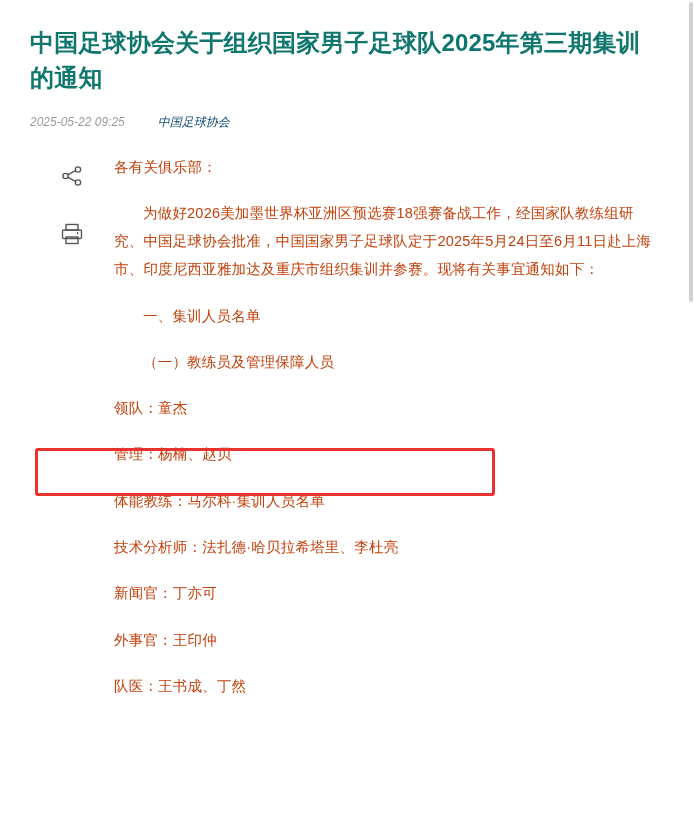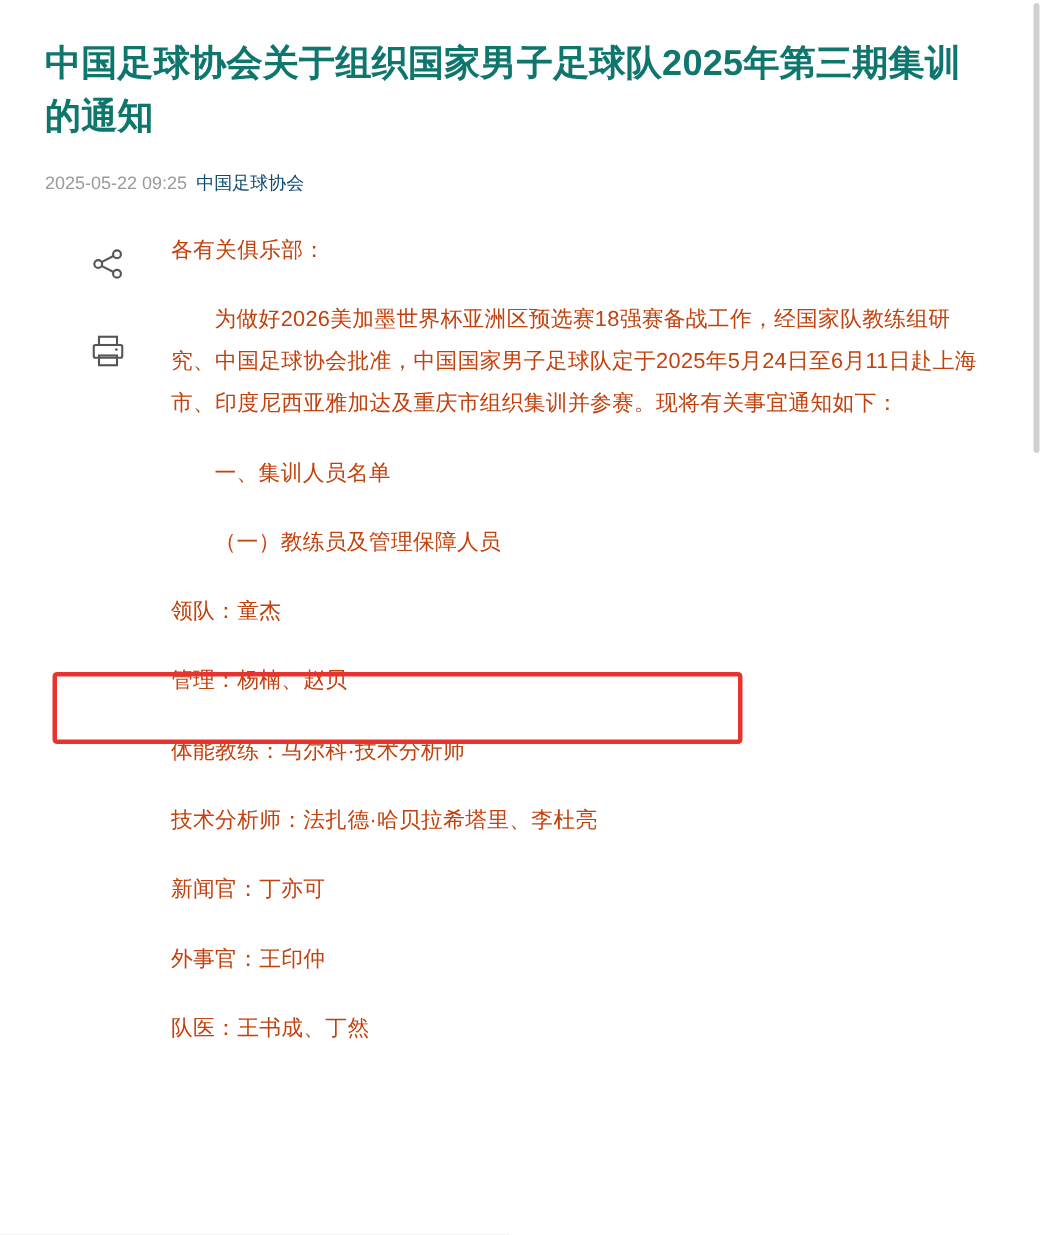--- a/index.html
+++ b/index.html
@@ -26,22 +26,23 @@
     font-weight: bold;
     color: #0f766e;
     line-height: 1.45;
     letter-spacing: 0.2px;
     margin: 0 0 18px 0;
     max-width: 632px;
   }
   .meta {
     display: flex;
     align-items: center;
-    gap: 6px;
+    gap: 33px;
     margin-bottom: 22px;
+    font-style: italic;
   }
   .meta-date, .meta-source {
     font-size: 12px;
     color: #9a9a9a;
   }
   .meta-source {
     color: #0c4a6e;
   }
   .body-wrap {
     display: flex;
@@ -155,21 +156,21 @@
         </div>
       </div>
 
       <div class="content">
         <p class="p-plain">各有关俱乐部：</p>
         <p class="p-indent">为做好2026美加墨世界杯亚洲区预选赛18强赛备战工作，经国家队教练组研究、中国足球协会批准，中国国家男子足球队定于2025年5月24日至6月11日赴上海市、印度尼西亚雅加达及重庆市组织集训并参赛。现将有关事宜通知如下：</p>
         <p class="p-heading">一、集训人员名单</p>
         <p class="p-sub">（一）教练员及管理保障人员</p>
         <p class="p-item">领队：童杰</p>
         <p class="p-item">管理：杨楠、赵贝</p>
-        <p class="p-item">体能教练：马尔科·技术分析师</p>
+        <p class="p-item">体能教练：马尔科·集训人员名单</p>
         <p class="p-item">技术分析师：法扎德·哈贝拉希塔里、李杜亮</p>
         <p class="p-item">新闻官：丁亦可</p>
         <p class="p-item">外事官：王印仲</p>
         <p class="p-item">队医：王书成、丁然</p>
 
       </div>
 
     </div>
   </div>
 

